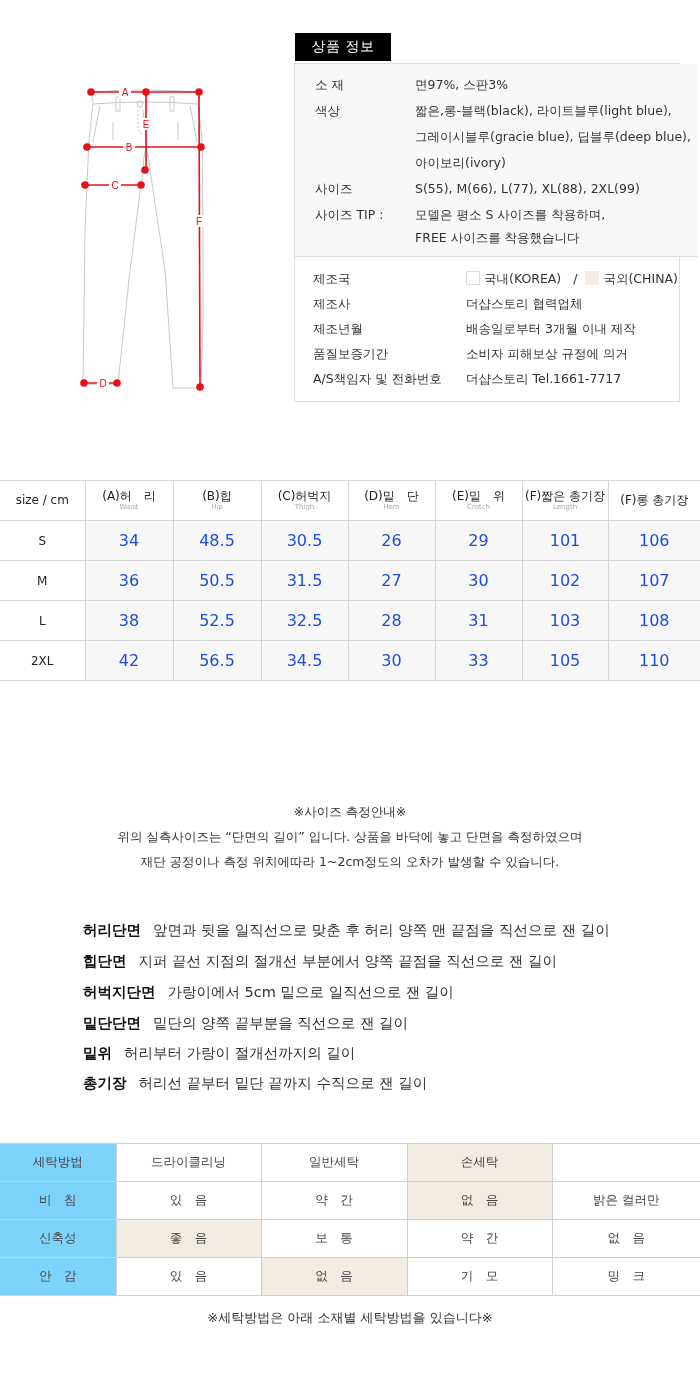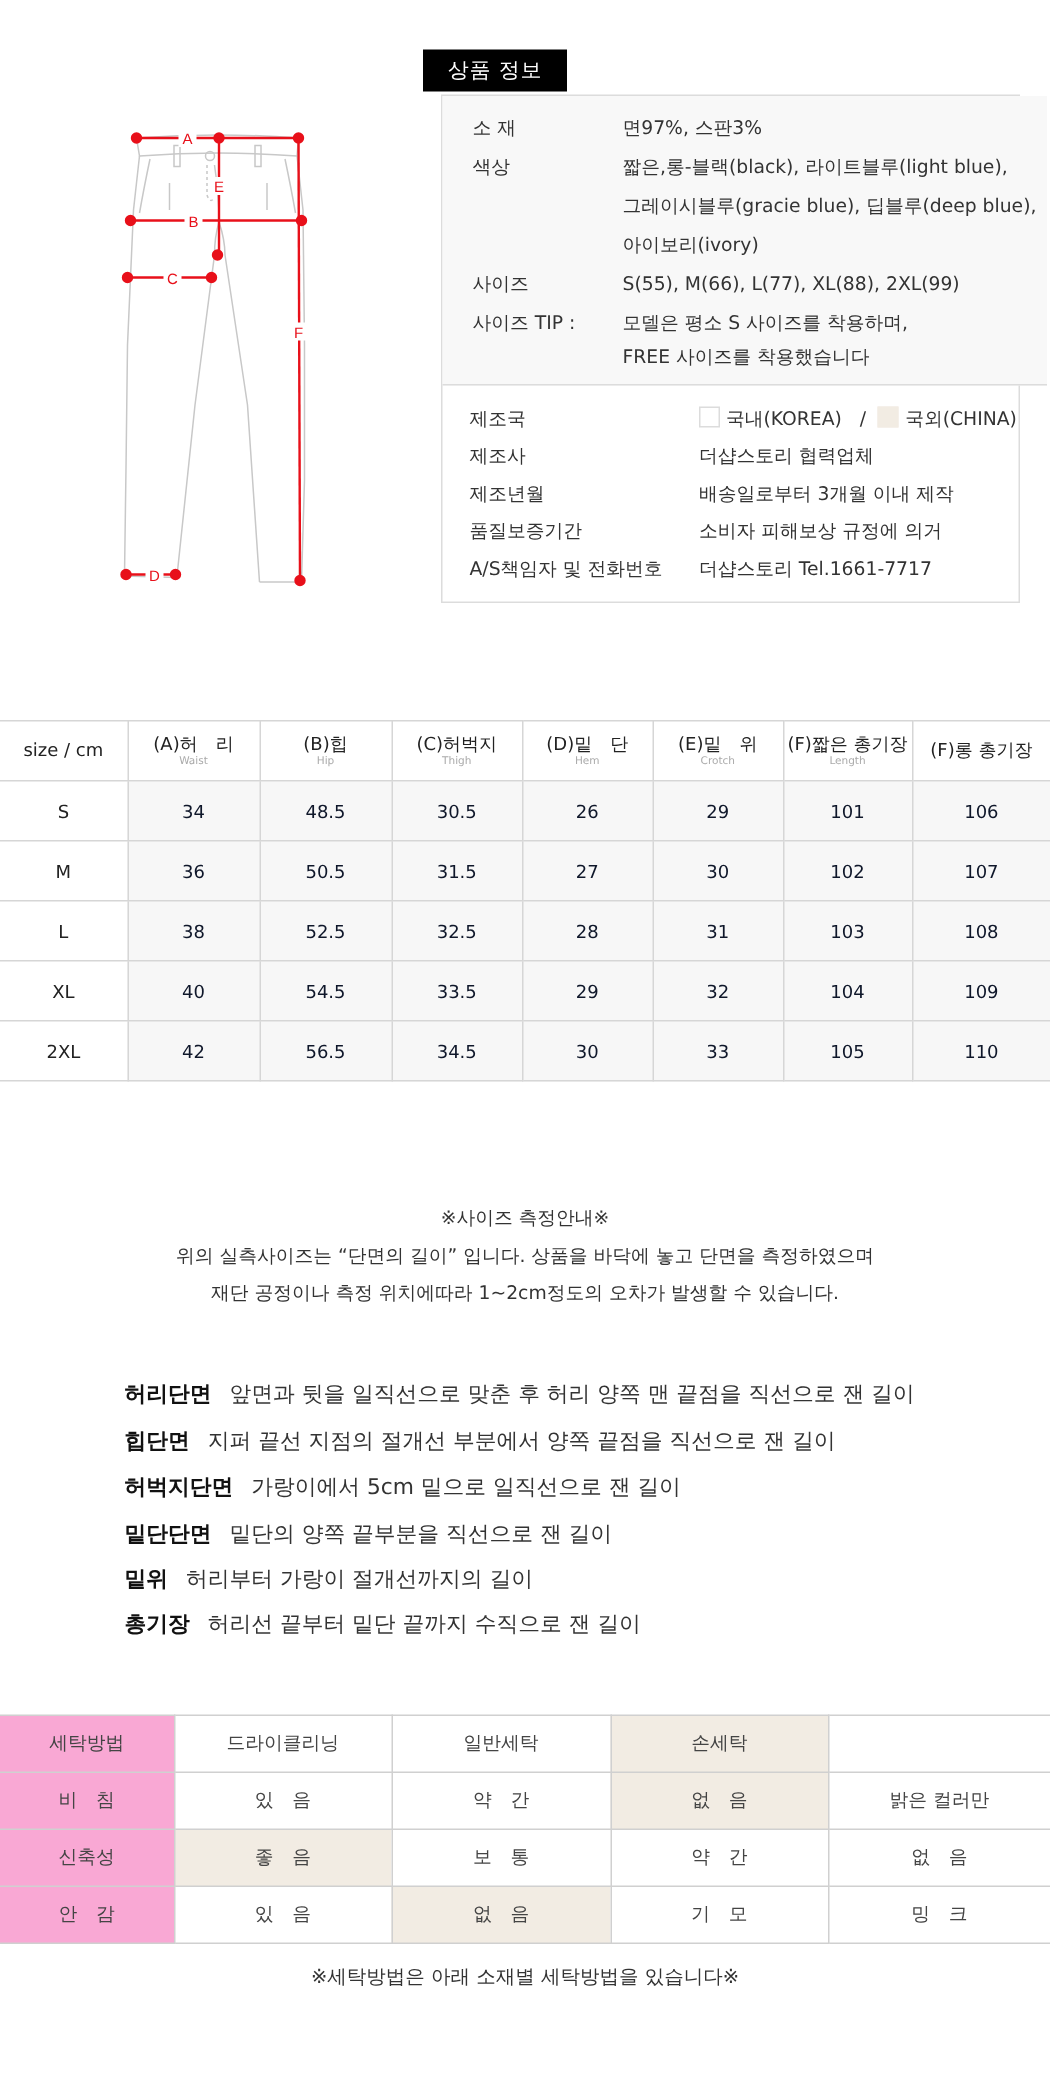--- a/index.html
+++ b/index.html
@@ -11,21 +11,21 @@
       color: #333333;
       overflow: hidden;
     }
     .abs { position: absolute; }
 
     
     #diagram { left: 60px; top: 70px; width: 170px; height: 330px; }
 
     
     #info-title {
-      left: 282px; top: 33px; width: 96px; height: 28px;
+      left: 295px; top: 33px; width: 96px; height: 28px;
       background: #000; color: #fff; font-size: 14px;
       display: flex; align-items: center; justify-content: center;
       letter-spacing: 0.5px;
     }
     #info-box {
       left: 294px; top: 63px; width: 386px; height: 339px;
       border: 1px solid #dcdcdc; background: #fff;
     }
     #info-top {
       position: absolute; left: 0; top: 0; width: 403px; height: 193px;
@@ -49,21 +49,21 @@
       border: 1px solid #dcdcdc; margin-right: 4px;
     }
 
     
     #size-table {
       left: 0; top: 480px; width: 700px;
       border-collapse: collapse; table-layout: fixed;
     }
     #size-table td, #size-table th {
       border: 1px solid #d6d6d6; text-align: center; vertical-align: middle;
-      font-weight: normal; font-size: 12px; color: #0f172a;
+      font-weight: normal; font-size: 16px; color: #1d4ed8;
       height: 40px;
     }
     #size-table th { background: #fff; color: #222; font-size: 12px; line-height: 13px; }
     #size-table th .sub { display: block; font-size: 7px; color: #aaa; line-height: 9px; }
     #size-table td { background: #f7f7f7; }
     #size-table td.rowhead { background: #fff; color: #222; font-weight: normal; font-size: 12px; }
     #size-table tr > *:first-child { border-left: none; }
     #size-table tr > *:last-child { border-right: none; }
 
     
@@ -79,21 +79,21 @@
 
     
     #care-table {
       left: 0; top: 1143px; width: 700px;
       border-collapse: collapse; table-layout: fixed;
     }
     #care-table td {
       border: 1px solid #d0d0d0; text-align: center; vertical-align: middle;
       font-size: 12.5px; color: #444; height: 38px; background: #fff;
     }
-    #care-table td.head { background: #f9a8d4; }
+    #care-table td.head { background: #7dd3fc; }
     #care-table td.hl { background: #f2ece3; }
     #care-table tr > td:first-child { border-left: none; }
     #care-table tr > td:last-child { border-right: none; }
 
     #care-note {
       position: absolute; left: 0; top: 1309px; width: 700px; text-align: center;
       font-size: 13px; color: #333;
     }
   </style>
 </head>
@@ -263,30 +263,20 @@
     <td class="rowhead">L</td>
     <td>38</td>
     <td>52.5</td>
     <td>32.5</td>
     <td>28</td>
     <td>31</td>
     <td>103</td>
     <td>108</td>
   </tr>
   <tr>
-    <td class="rowhead">XL</td>
-    <td>40</td>
-    <td>54.5</td>
-    <td>33.5</td>
-    <td>29</td>
-    <td>32</td>
-    <td>104</td>
-    <td>109</td>
-  </tr>
-  <tr>
     <td class="rowhead">2XL</td>
     <td>42</td>
     <td>56.5</td>
     <td>34.5</td>
     <td>30</td>
     <td>33</td>
     <td>105</td>
     <td>110</td>
   </tr>
 </tbody>

